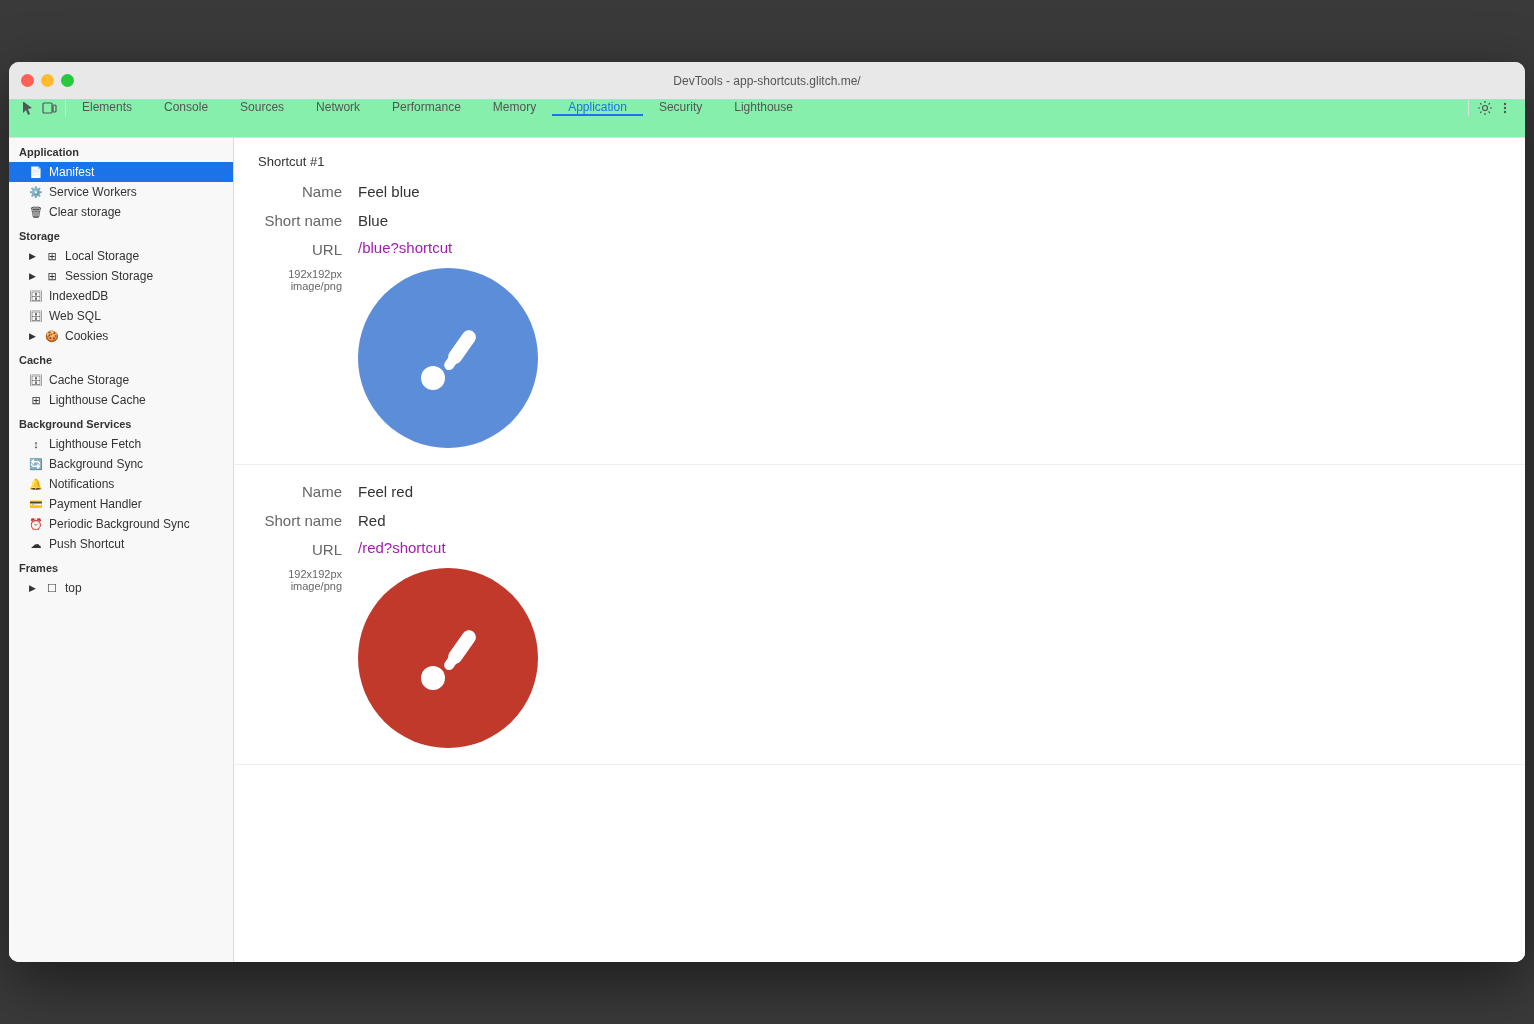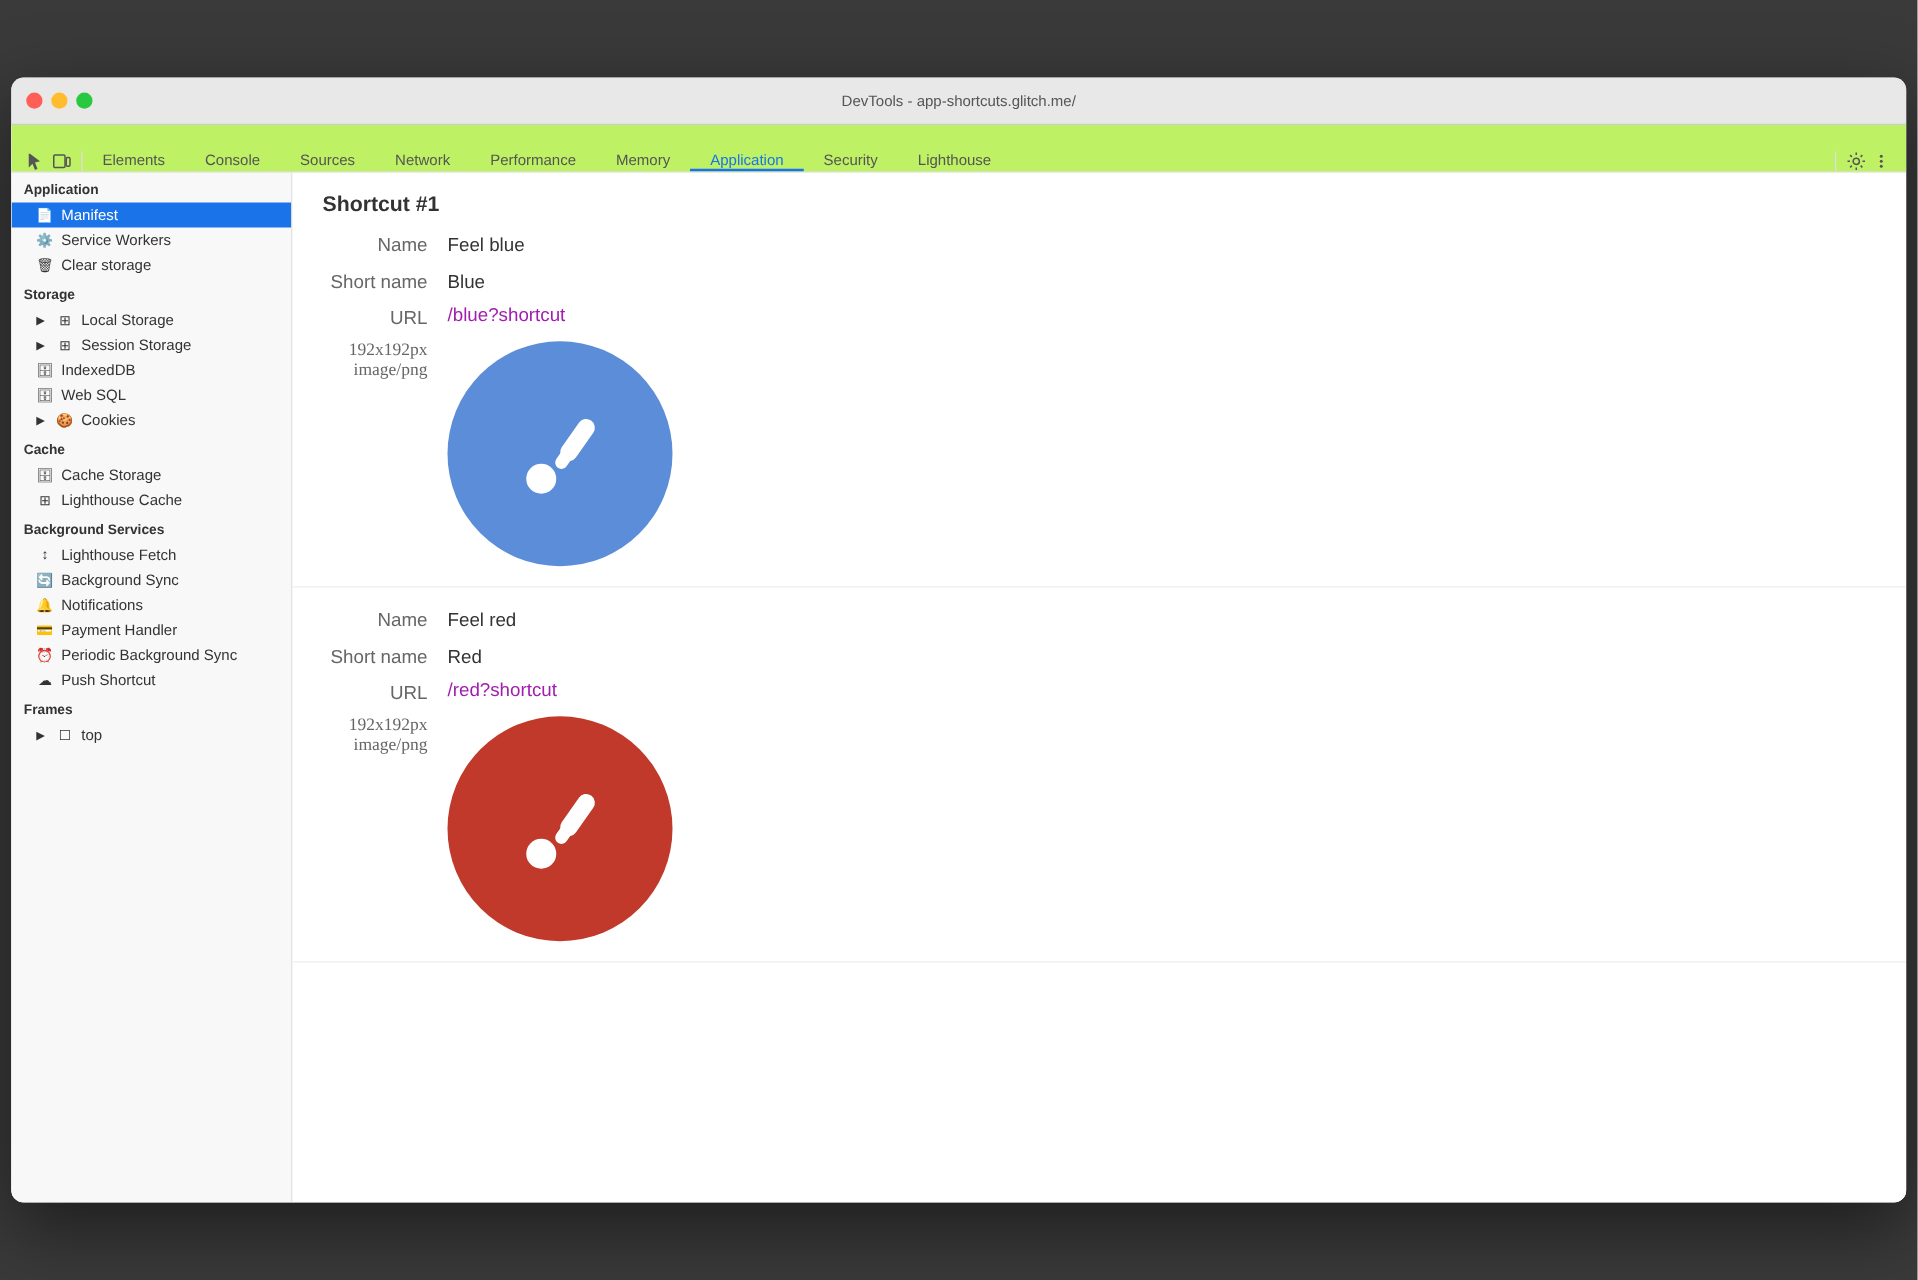--- a/index.html
+++ b/index.html
@@ -51,22 +51,22 @@
     }
     .devtools {
       display: flex;
       flex-direction: column;
       flex: 1;
       overflow: hidden;
       background: #fff;
     }
     .toolbar {
       display: flex;
-      align-items: flex-end;
-      background: #bef264;
+      align-items: flex-start;
+      background: #86efac;
       border-bottom: 1px solid #ddd;
       height: 38px;
       padding: 0 4px;
     }
     .toolbar-left {
       display: flex;
       align-items: center;
       gap: 4px;
       padding: 0 8px;
       border-right: 1px solid #ddd;
@@ -154,22 +154,22 @@
       flex: 1;
       overflow-y: auto;
       background: #fff;
       padding: 0;
     }
     .shortcut-section {
       padding: 16px 24px;
       border-bottom: 1px solid #eee;
     }
     .shortcut-title {
-      font-size: 17px;
-      font-weight: 700;
+      font-size: 13px;
+      font-weight: 400;
       color: #333;
       margin-bottom: 12px;
     }
     .shortcut-row {
       display: flex;
       align-items: flex-start;
       margin-bottom: 8px;
       font-size: 15px;
     }
     .shortcut-label {
@@ -190,24 +190,23 @@
     }
     .image-section {
       display: flex;
       align-items: flex-start;
       margin-top: 8px;
     }
     .image-meta {
       width: 100px;
       text-align: right;
       padding-right: 16px;
-      font-size: 14px;
+      font-size: 11px;
       color: #666;
       flex-shrink: 0;
-      font-family: Liberation Serif, serif;
     }
     .image-container {
       display: flex;
       align-items: center;
       justify-content: center;
     }
     .blue-circle {
       width: 180px;
       height: 180px;
       border-radius: 50%;

